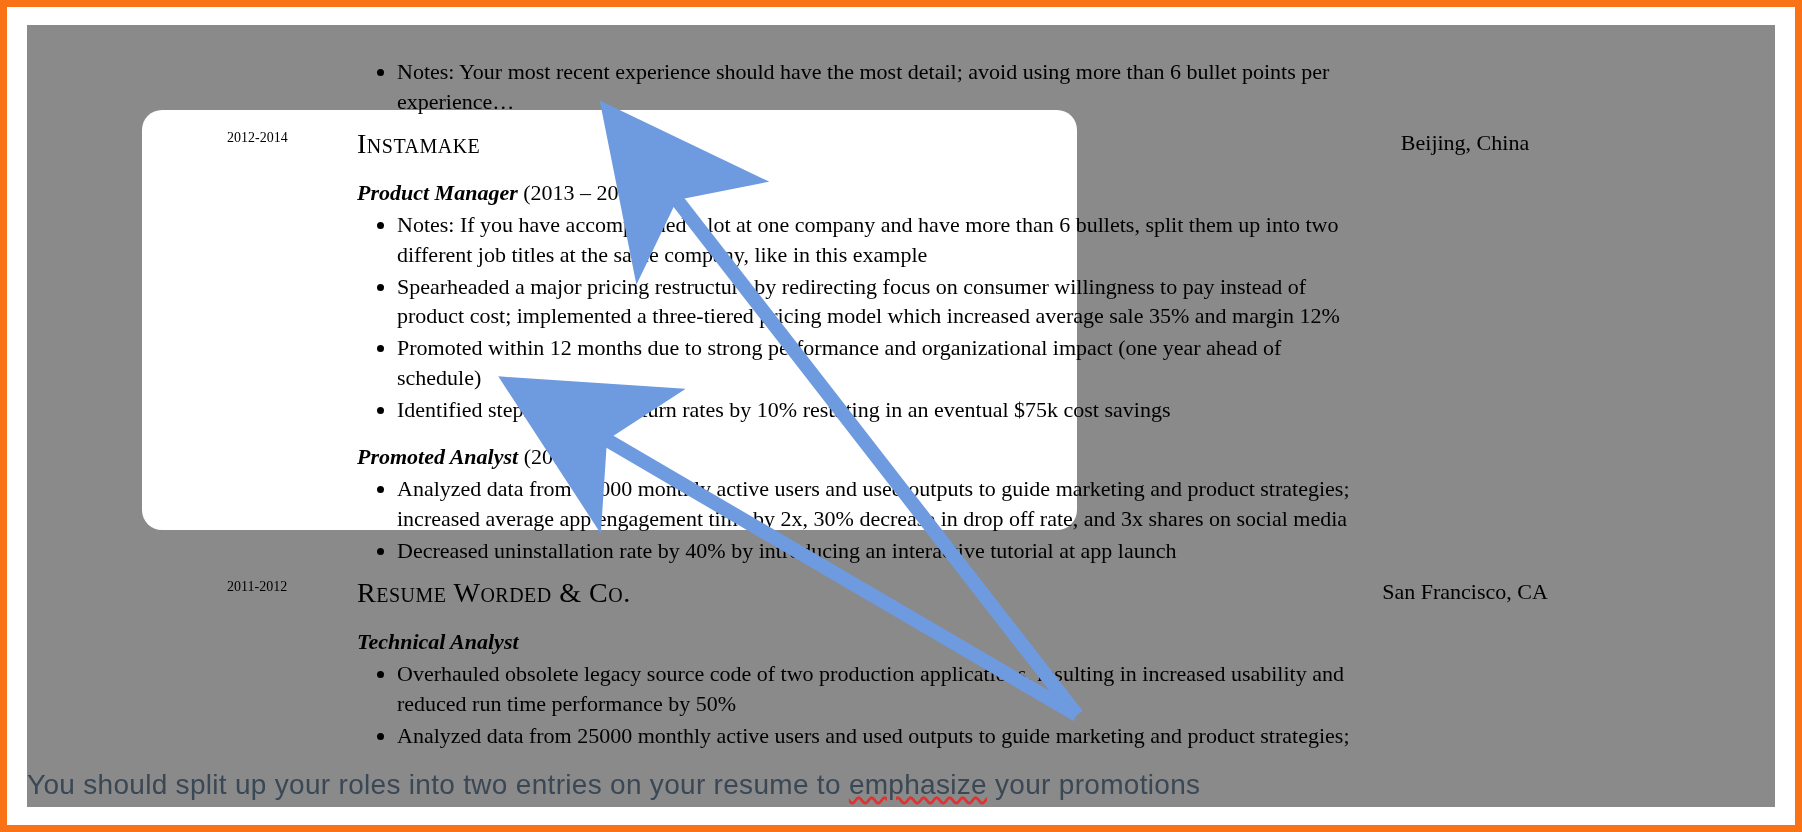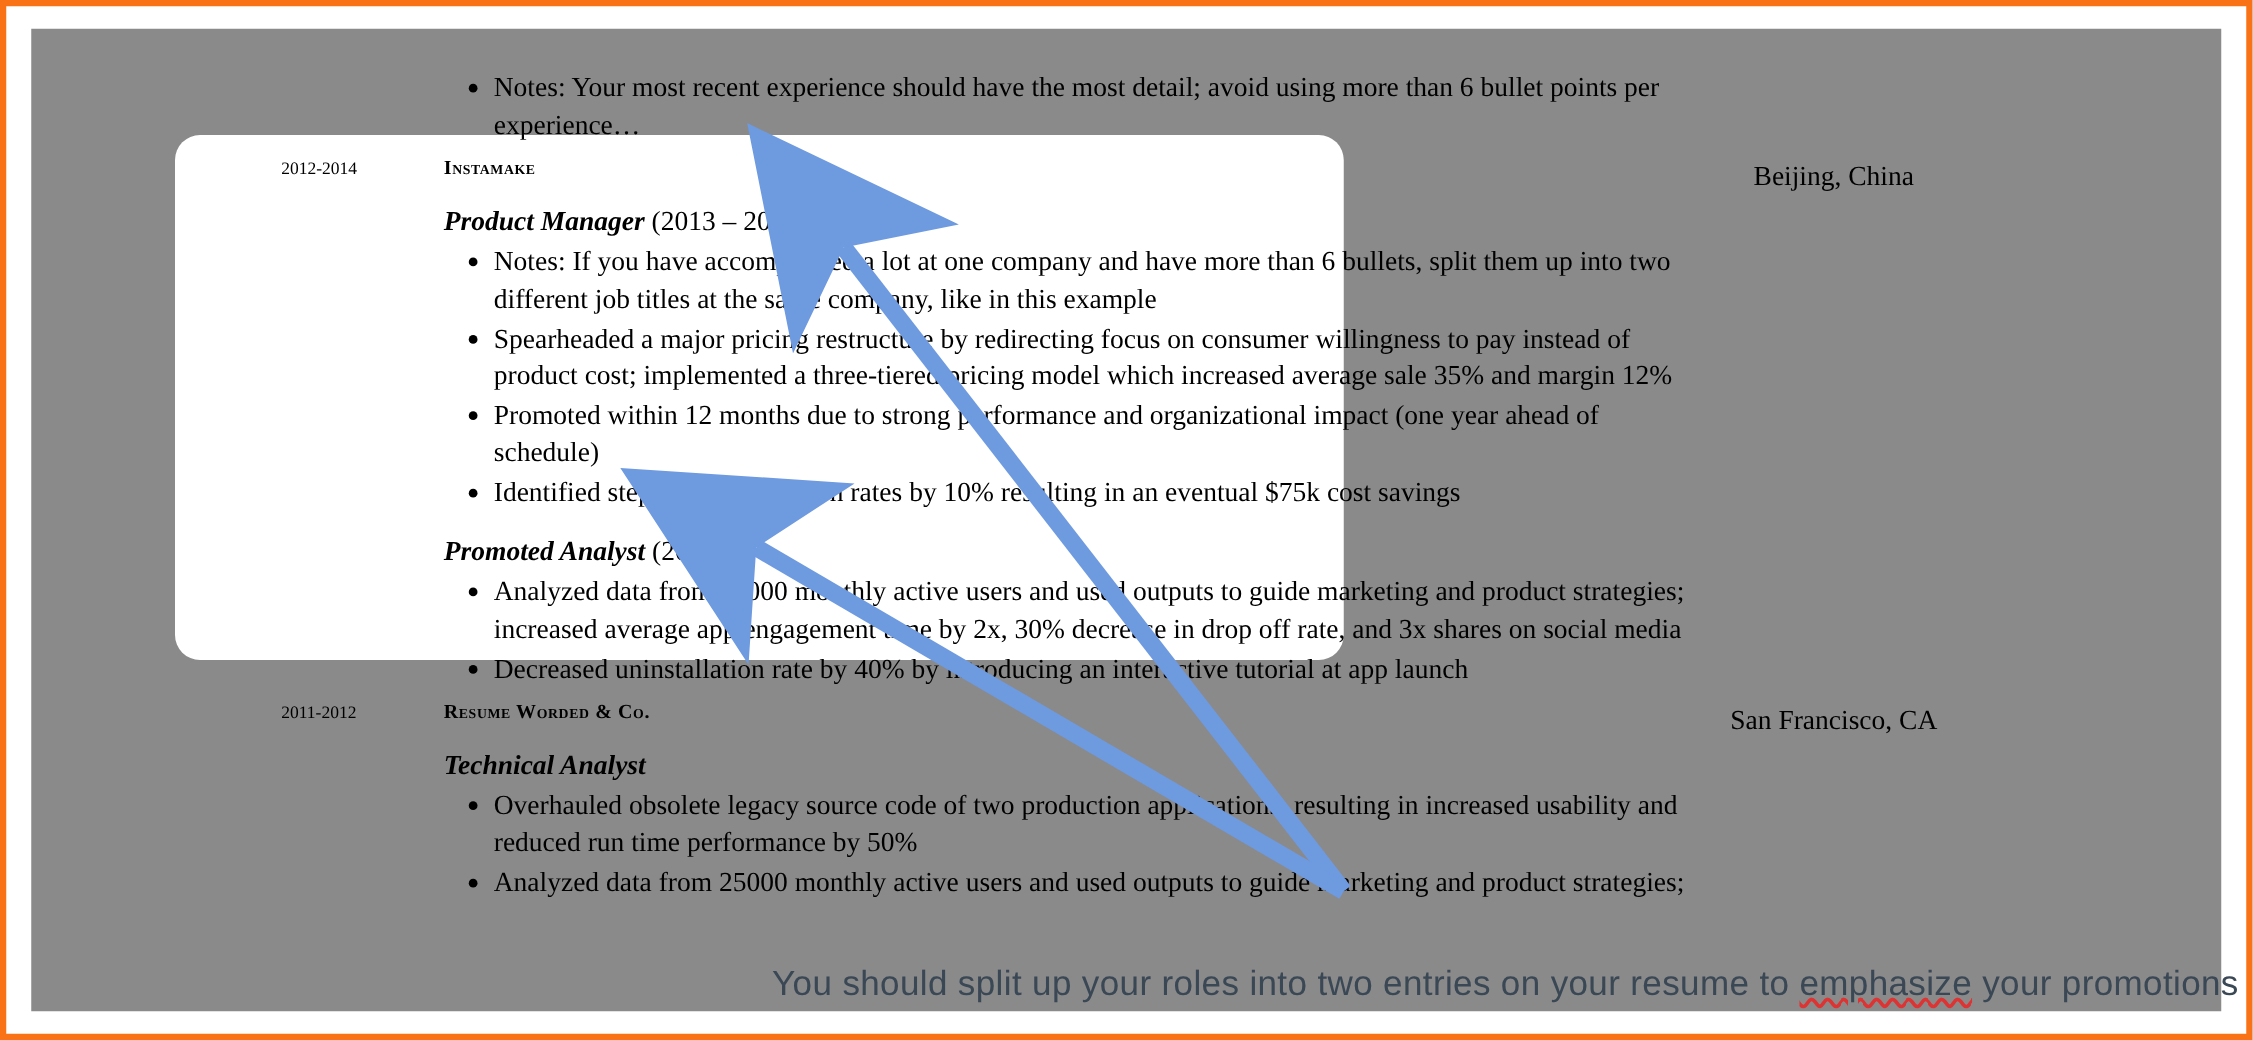--- a/index.html
+++ b/index.html
@@ -1,29 +1,29 @@
 <!DOCTYPE html>
 <html><head>
 <meta charset="utf-8">
 <style>
   html,body{margin:0;padding:0;width:1802px;height:832px;font-family:"Times New Roman",serif;overflow:hidden;}
-  .frame{box-sizing:border-box;width:100%;height:100%;border:5px solid #f97316;padding:18px 20px;background:#fff;}
+  .frame{box-sizing:border-box;width:100%;height:100%;border:7px solid #f97316;padding:18px 20px;background:#fff;}
   .dim-layer{position:relative;width:100%;height:100%;background:#8a8a8a;}
   .resume{position:absolute;left:0;top:0;width:100%;padding:30px 200px 0 200px;box-sizing:border-box;color:#000;}
   .row{display:flex;align-items:flex-start;}
   .col-dates{width:130px;flex:none;font-size:14px;padding-top:2px;}
   .col-main{flex:1;}
   .col-loc{width:220px;flex:none;text-align:center;font-size:22px;padding-top:2px;}
-  .company{font-variant:small-caps;font-weight:bold;font-size:16px;letter-spacing:0.5px;}
+  .company{font-variant:small-caps;font-weight:normal;font-size:28px;letter-spacing:0.5px;}
   .title-line{font-size:22px;margin-top:20px;}
   .title-line .role{font-style:italic;font-weight:bold;}
   ul.bul{list-style:disc;margin:4px 0 12px 0;padding-left:40px;}
   ul.bul li{font-size:22px;line-height:1.35;margin:2px 0;}
   .spotlight{position:absolute;left:115px;top:85px;width:935px;height:420px;background:#fff;border-radius:20px;box-shadow:0 0 0 0 transparent;}
-  .caption-bar{position:absolute;left:14px;bottom:0;width:100%;text-align:right;font-family:Arial,Helvetica,sans-serif;font-size:28px;color:#3a4754;letter-spacing:0.3px;padding:8px 0 6px 0;}
+  .caption-bar{position:absolute;left:0;bottom:0;width:100%;text-align:left;font-family:Arial,Helvetica,sans-serif;font-size:28px;color:#3a4754;letter-spacing:0.3px;padding:8px 0 6px 0;}
   .caption-bar .underline{text-decoration:underline wavy #d33;}
   svg.arrows{position:absolute;left:0;top:0;pointer-events:none;}
 </style>
 </head>
 <body>
 
 <div class="frame">
   <div class="dim-layer">
 
     <div class="spotlight"></div>

